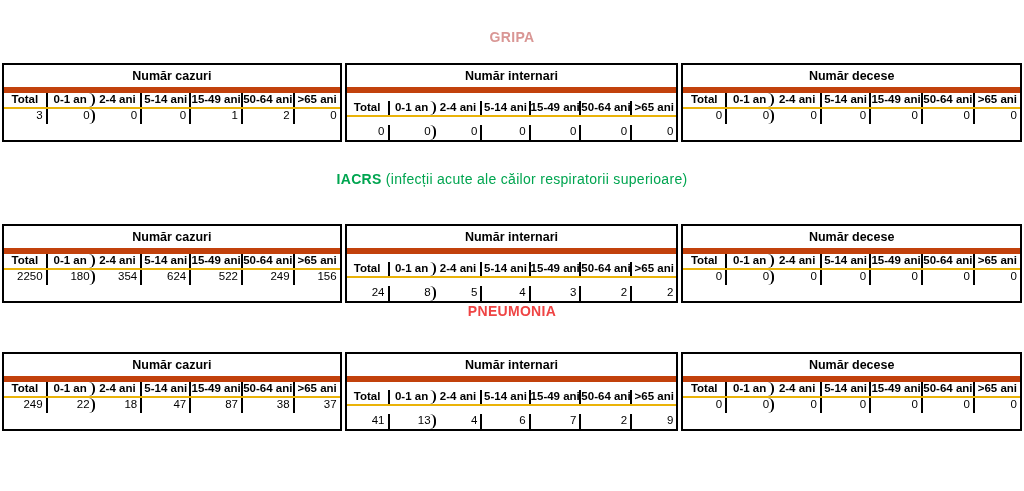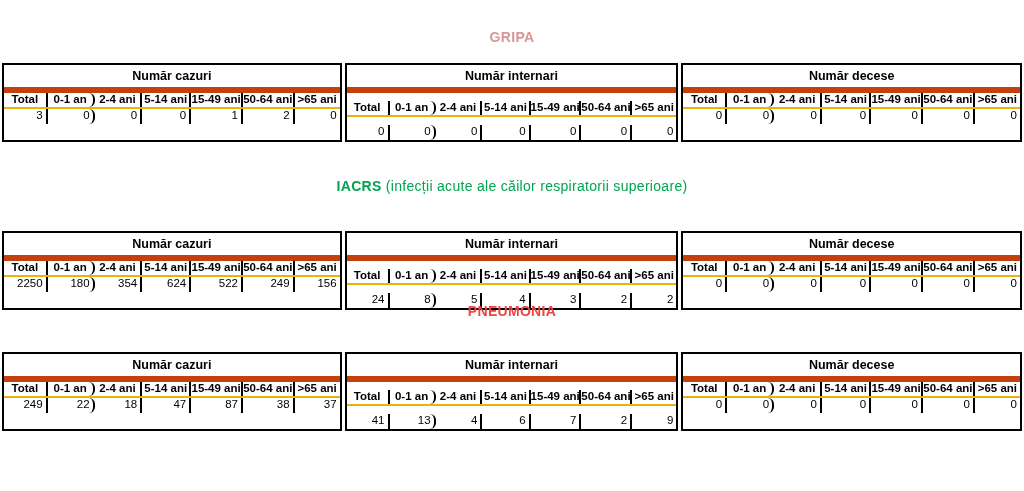--- a/index.html
+++ b/index.html
@@ -181,21 +181,21 @@
         <div class="cell c3">0</div>
         <div class="cell c4">0</div>
         <div class="cell c5">0</div>
         <div class="cell c6">0</div>
       </div>
     </div>
 
   </div>
 </div>
 
-<div class="section" id="sec-iacrs" style="top:175px;">
+<div class="section" id="sec-iacrs" style="top:168px;">
   <div class="section-title" style="color: rgb(0, 165, 80);">
     <span>IACRS</span><span class="subtitle"> (infecții acute ale căilor respiratorii superioare)</span>
   </div>
 
   <div class="table-wrap" style="top:56px;">
 
     <div class="grp grp-cases">
       <div class="grp-title">Număr cazuri</div>
       <div class="row row-head">
         <div class="cell c0">Total</div>

